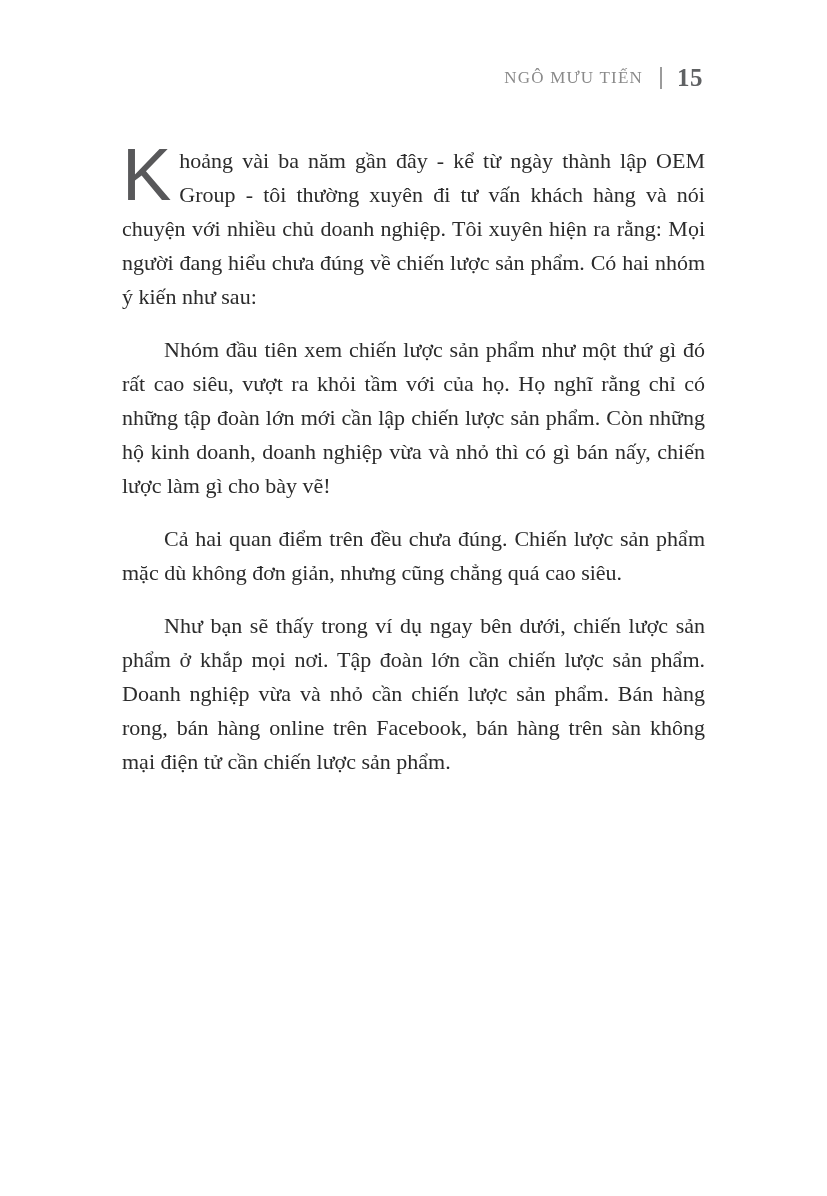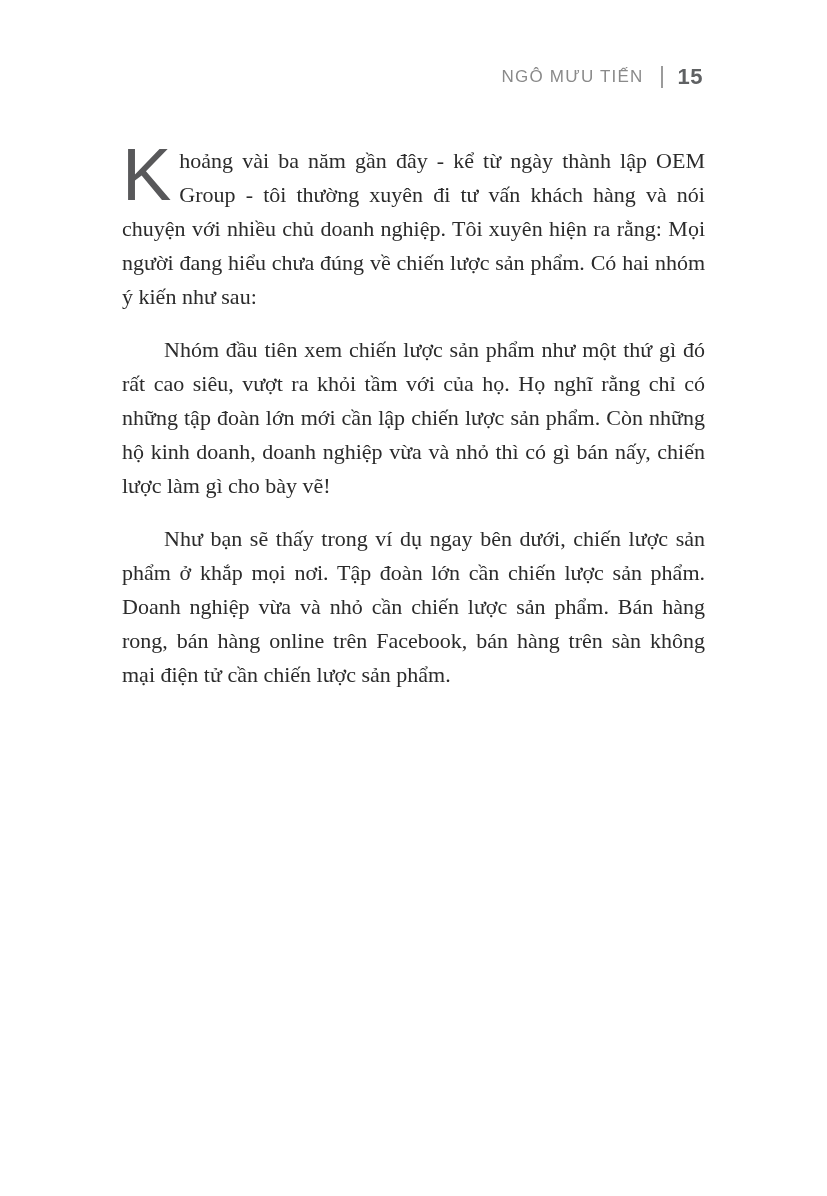--- a/index.html
+++ b/index.html
@@ -19,37 +19,37 @@
     font-family: "Liberation Serif", "DejaVu Serif", serif;
   }
 
   
   .running-header {
     position: absolute;
     top: 64px;
     right: 124px;
     display: flex;
     align-items: center;
-    font-family: Liberation Sans, sans-serif;
+    font-family: Liberation Serif, serif;
   }
   .running-header .author {
     color: #8a8a8a;
     font-size: 17px;
     letter-spacing: 1.2px;
     font-weight: 400;
   }
   .running-header .divider {
     width: 2px;
     height: 22px;
     background: #9b9b9b;
     margin: 0 15px 0 17px;
   }
   .running-header .page-number {
     color: #5f6163;
-    font-size: 22px;
+    font-size: 25px;
     font-weight: 700;
     letter-spacing: 0.5px;
   }
 
   
   .text-block {
     position: absolute;
     left: 122px;
     top: 144px;
     width: 583px;
@@ -85,16 +85,17 @@
     <span class="author">NGÔ MƯU TIẾN</span>
     <span class="divider"></span>
     <span class="page-number">15</span>
   </div>
 
   <div class="text-block">
     <p class="opening">
       <span class="drop-cap">K</span><span>hoảng vài ba năm gần đây - kể từ ngày thành lập OEM Group - tôi thường xuyên đi tư vấn khách hàng và nói chuyện với nhiều chủ doanh nghiệp. Tôi xuyên hiện ra rằng: Mọi người đang hiểu chưa đúng về chiến lược sản phẩm. Có hai nhóm ý kiến như sau:</span>
     </p>
     <p>Nhóm đầu tiên xem chiến lược sản phẩm như một thứ gì đó rất cao siêu, vượt ra khỏi tầm với của họ. Họ nghĩ rằng chỉ có những tập đoàn lớn mới cần lập chiến lược sản phẩm. Còn những hộ kinh doanh, doanh nghiệp vừa và nhỏ thì có gì bán nấy, chiến lược làm gì cho bày vẽ!</p>
+    <p>Cả hai quan điểm trên đều chưa đúng. Chiến lược sản phẩm mặc dù không đơn giản, nhưng cũng chẳng quá cao siêu.</p>
     <p>Như bạn sẽ thấy trong ví dụ ngay bên dưới, chiến lược sản phẩm ở khắp mọi nơi. Tập đoàn lớn cần chiến lược sản phẩm. Doanh nghiệp vừa và nhỏ cần chiến lược sản phẩm. Bán hàng rong, bán hàng online trên Facebook, bán hàng trên sàn không mại điện tử cần chiến lược sản phẩm.</p>
   </div>
 
 </div>
 
 </body></html>

